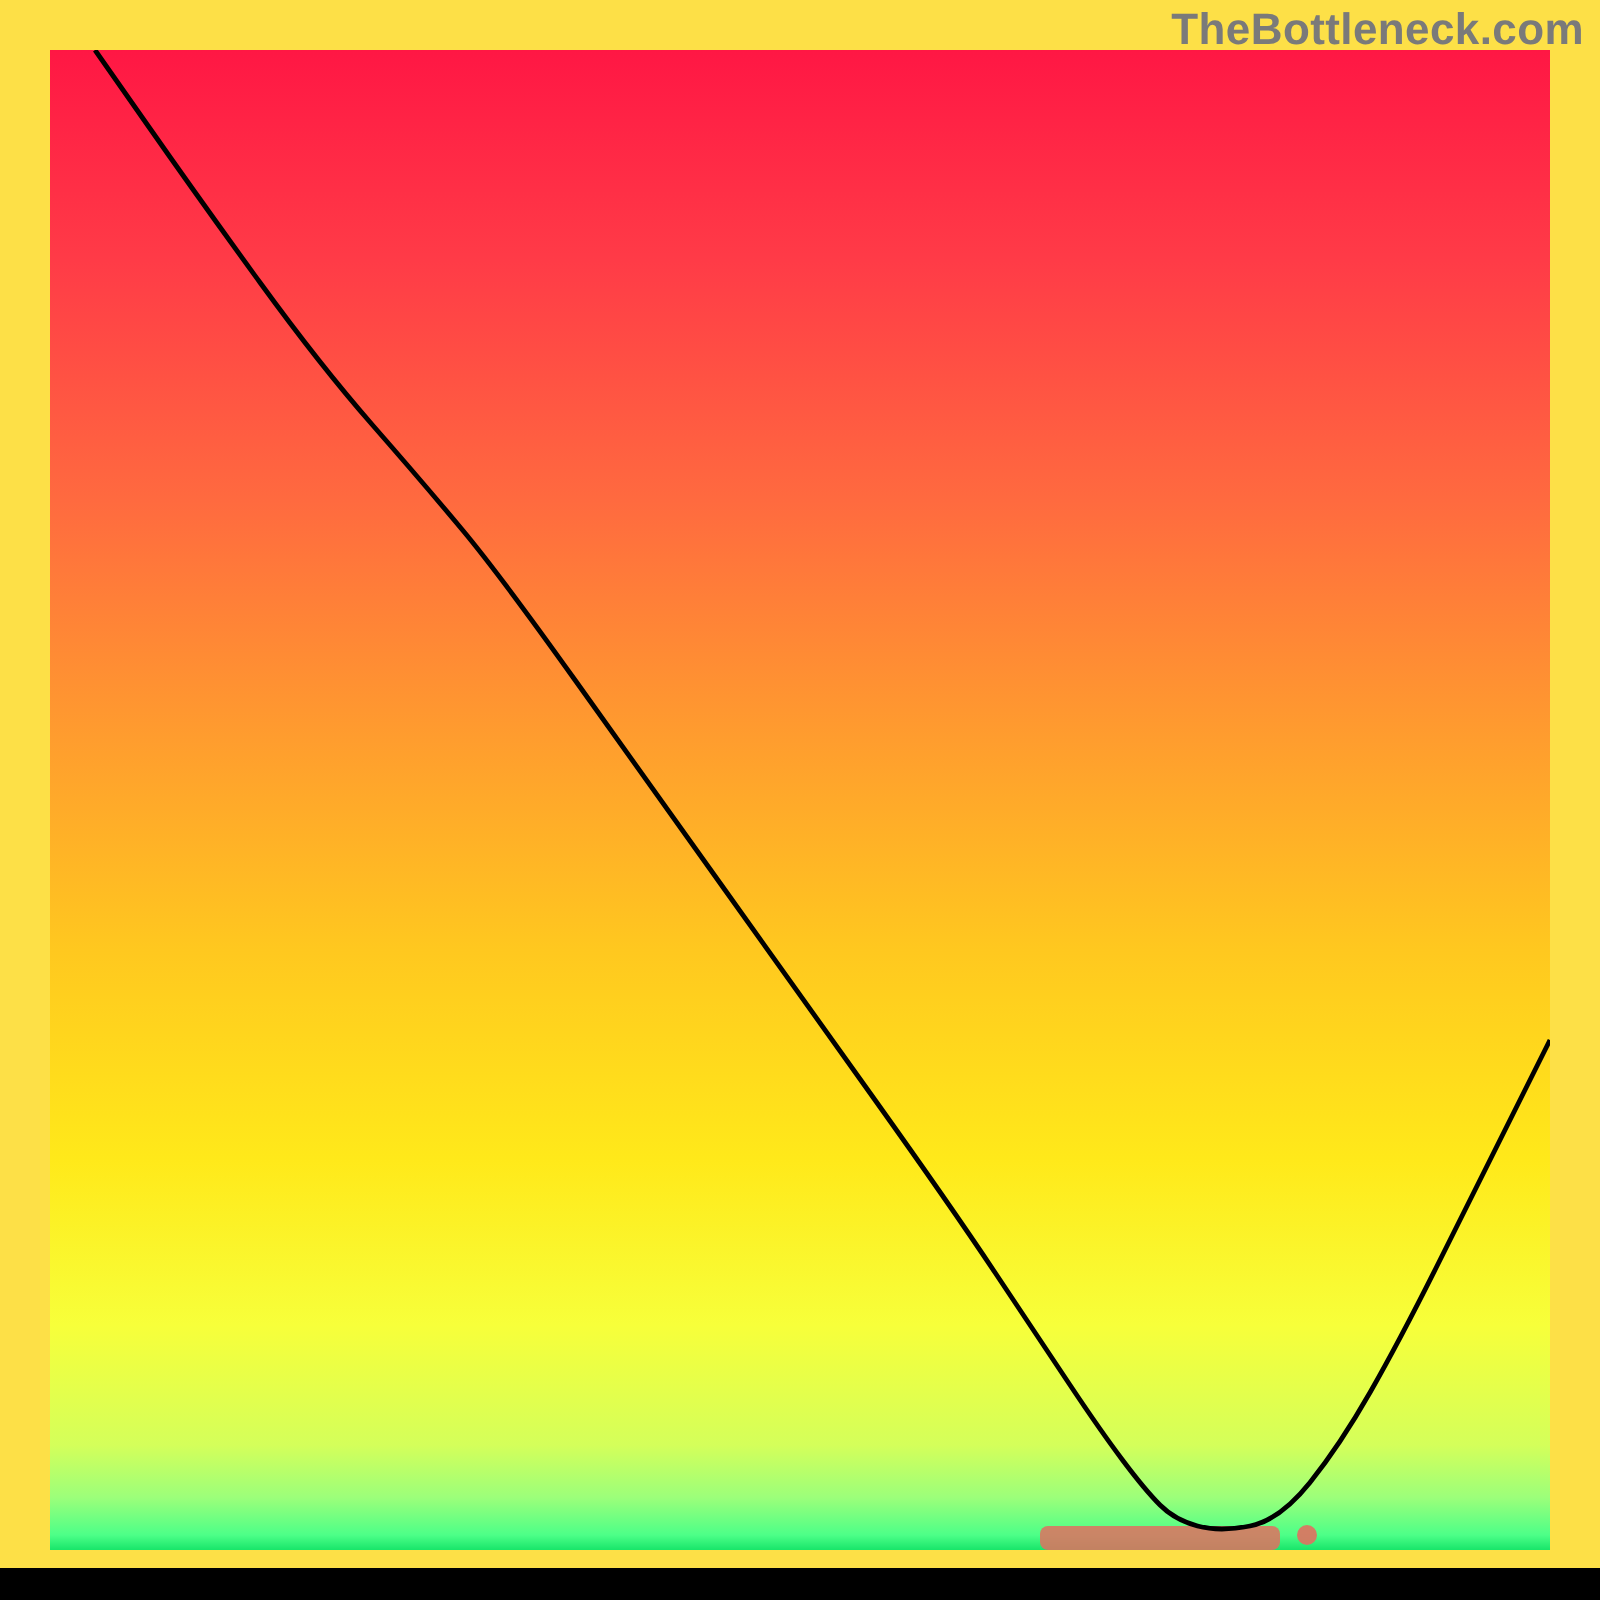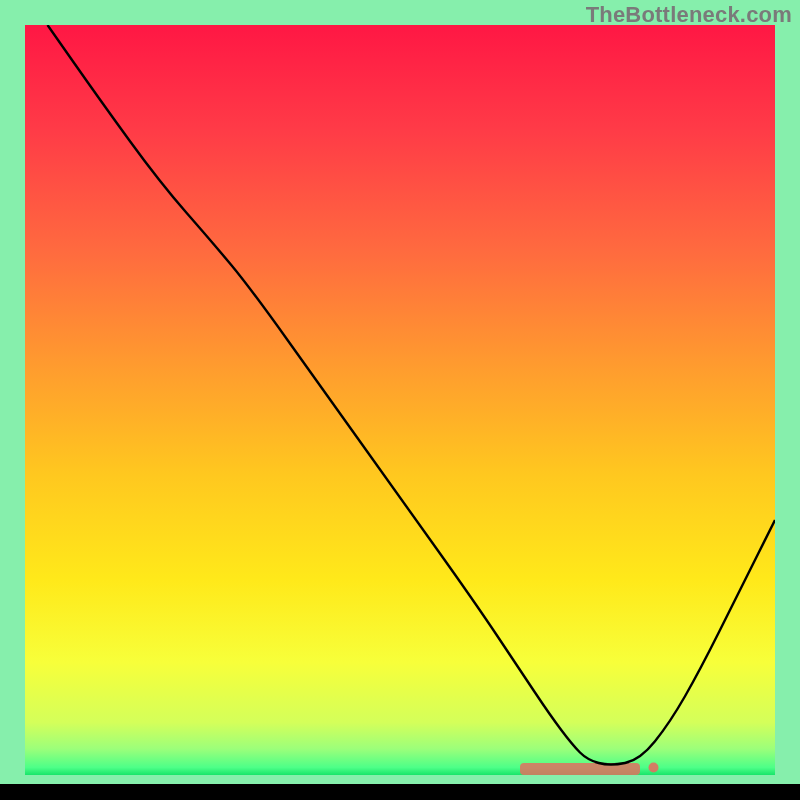--- a/index.html
+++ b/index.html
@@ -7,21 +7,21 @@
     padding: 0;
     width: 800px;
     height: 800px;
     background: #000;
     font-family: Arial, Helvetica, sans-serif;
   }
   .frame {
     position: relative;
     width: 800px;
     height: 784px;
-    background: #86efac;
+    background: #fde047;
   }
   .watermark {
     position: absolute;
     top: 2px;
     right: 8px;
     color: #7a7a7a;
     font-size: 22px;
     font-weight: 600;
     letter-spacing: 0.2px;
     z-index: 5;

